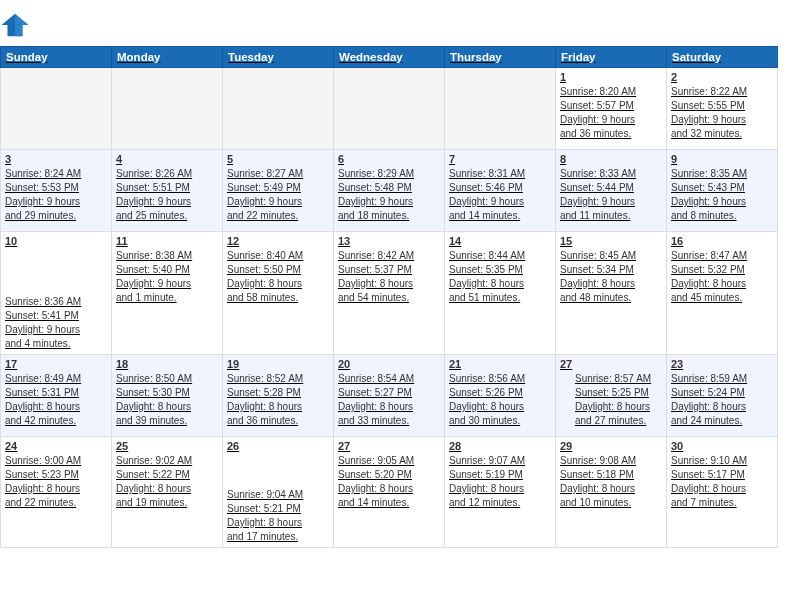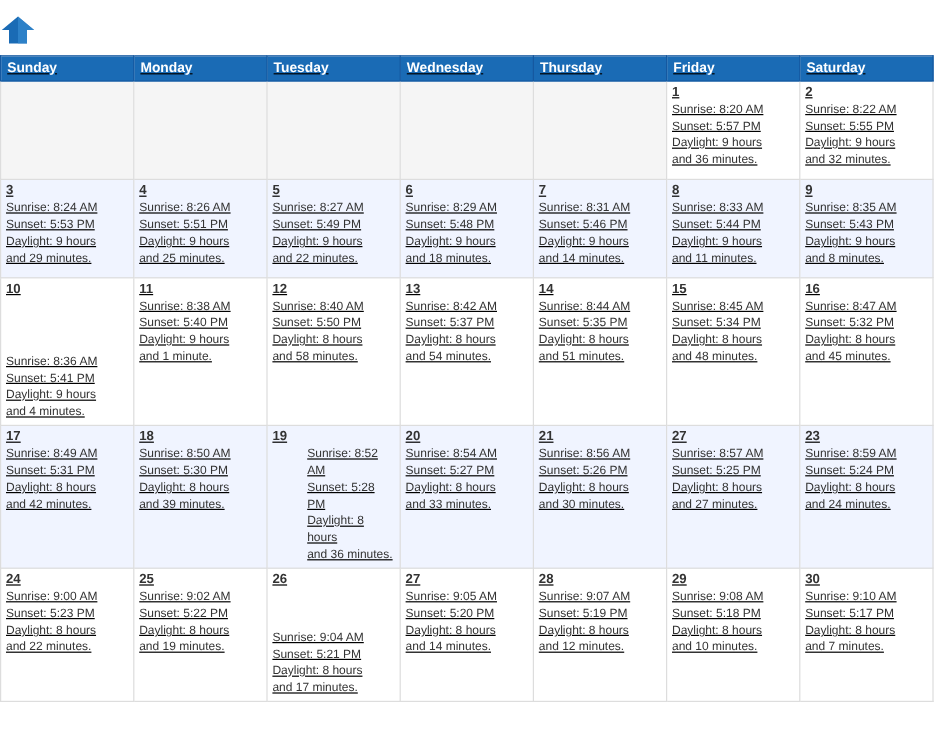--- a/index.html
+++ b/index.html
@@ -270,42 +270,42 @@
           </td>
           <td class="alt-row">
             <span class="day-num">18</span>
             <div class="day-info" style="white-space: pre-line;">Sunrise: 8:50 AM
 Sunset: 5:30 PM
 Daylight: 8 hours
 and 39 minutes.</div>
           </td>
           <td class="alt-row">
             <span class="day-num">19</span>
-            <div class="day-info" style="white-space: pre-line; margin-left: 29px;">Sunrise: 8:52 AM
+            <div class="day-info" style="white-space: pre-line;">Sunrise: 8:52 AM
 Sunset: 5:28 PM
 Daylight: 8 hours
 and 36 minutes.</div>
           </td>
           <td class="alt-row">
             <span class="day-num">20</span>
             <div class="day-info" style="white-space: pre-line;">Sunrise: 8:54 AM
 Sunset: 5:27 PM
 Daylight: 8 hours
 and 33 minutes.</div>
           </td>
           <td class="alt-row">
             <span class="day-num">21</span>
             <div class="day-info" style="white-space: pre-line;">Sunrise: 8:56 AM
 Sunset: 5:26 PM
 Daylight: 8 hours
 and 30 minutes.</div>
           </td>
           <td class="alt-row">
             <span class="day-num">27</span>
-            <div class="day-info" style="white-space: pre-line;">Sunrise: 8:57 AM
+            <div class="day-info" style="white-space: pre-line; margin-left: 15px;">Sunrise: 8:57 AM
 Sunset: 5:25 PM
 Daylight: 8 hours
 and 27 minutes.</div>
           </td>
           <td class="alt-row">
             <span class="day-num">23</span>
             <div class="day-info" style="white-space: pre-line;">Sunrise: 8:59 AM
 Sunset: 5:24 PM
 Daylight: 8 hours
 and 24 minutes.</div>

